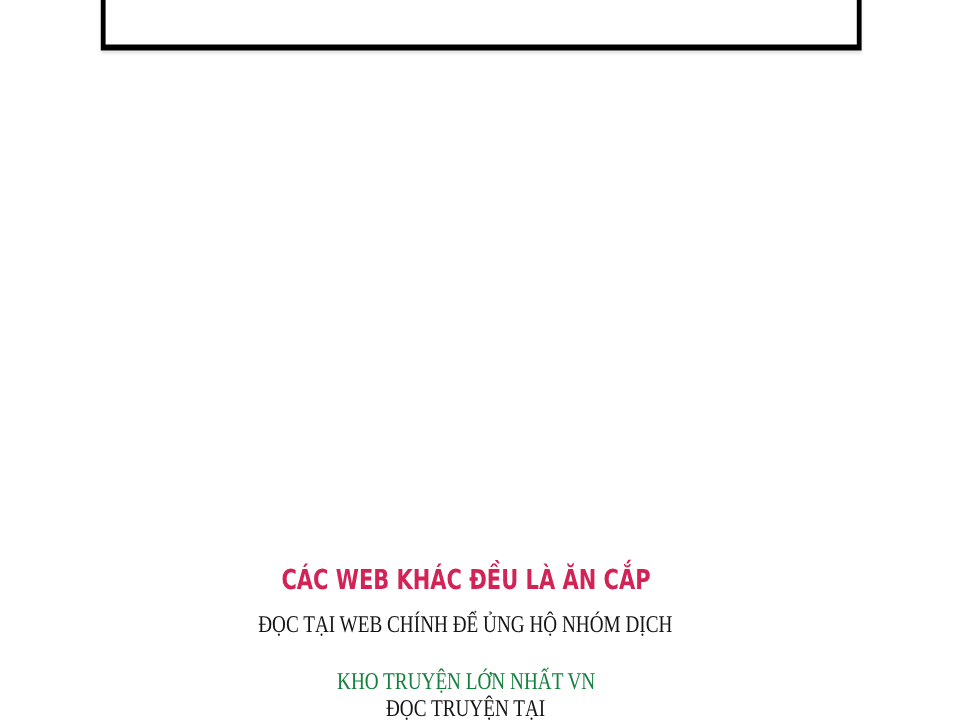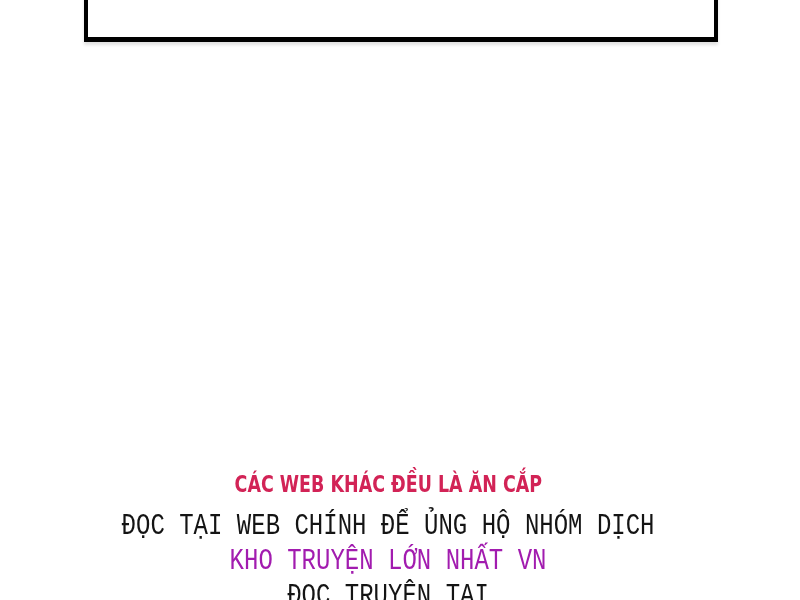--- a/index.html
+++ b/index.html
@@ -55,22 +55,22 @@
   .headline {
     top: 473px;
     font-family: "DejaVu Sans", sans-serif;
     font-weight: bold;
     font-size: 23px;
   }
   .headline > span {
     transform: scaleX(0.76);
   }
   .serif-line {
-    font-family: Liberation Mono, monospace;
-    font-size: 30px;
+    font-family: Liberation Serif, serif;
+    font-size: 20px;
   }
   .serif-line > span {
     transform: scaleX(0.80);
   }
   .line2 { top: 511px; }
   .line3 { top: 546px; }
   .line4 { top: 581px; }
 </style>
 </head>
 <body>
@@ -82,21 +82,21 @@
   <div class="credits">
 
     <div class="credit-line headline" style="color: rgb(210, 35, 86);">
       <span>CÁC WEB KHÁC ĐỀU LÀ ĂN CẮP</span>
     </div>
 
     <div class="credit-line serif-line line2" style="color: rgb(20, 20, 20);">
       <span>ĐỌC TẠI WEB CHÍNH ĐỂ ỦNG HỘ NHÓM DỊCH</span>
     </div>
 
-    <div class="credit-line serif-line line3" style="color: #a21caf;">
+    <div class="credit-line serif-line line3" style="color: #15803d; margin-top: 12px;">
       <span>KHO TRUYỆN LỚN NHẤT VN</span>
     </div>
 
     <div class="credit-line serif-line line4" style="color: rgb(20, 20, 20);">
       <span>ĐỌC TRUYỆN TẠI</span>
     </div>
 
   </div>
 </div>
 

